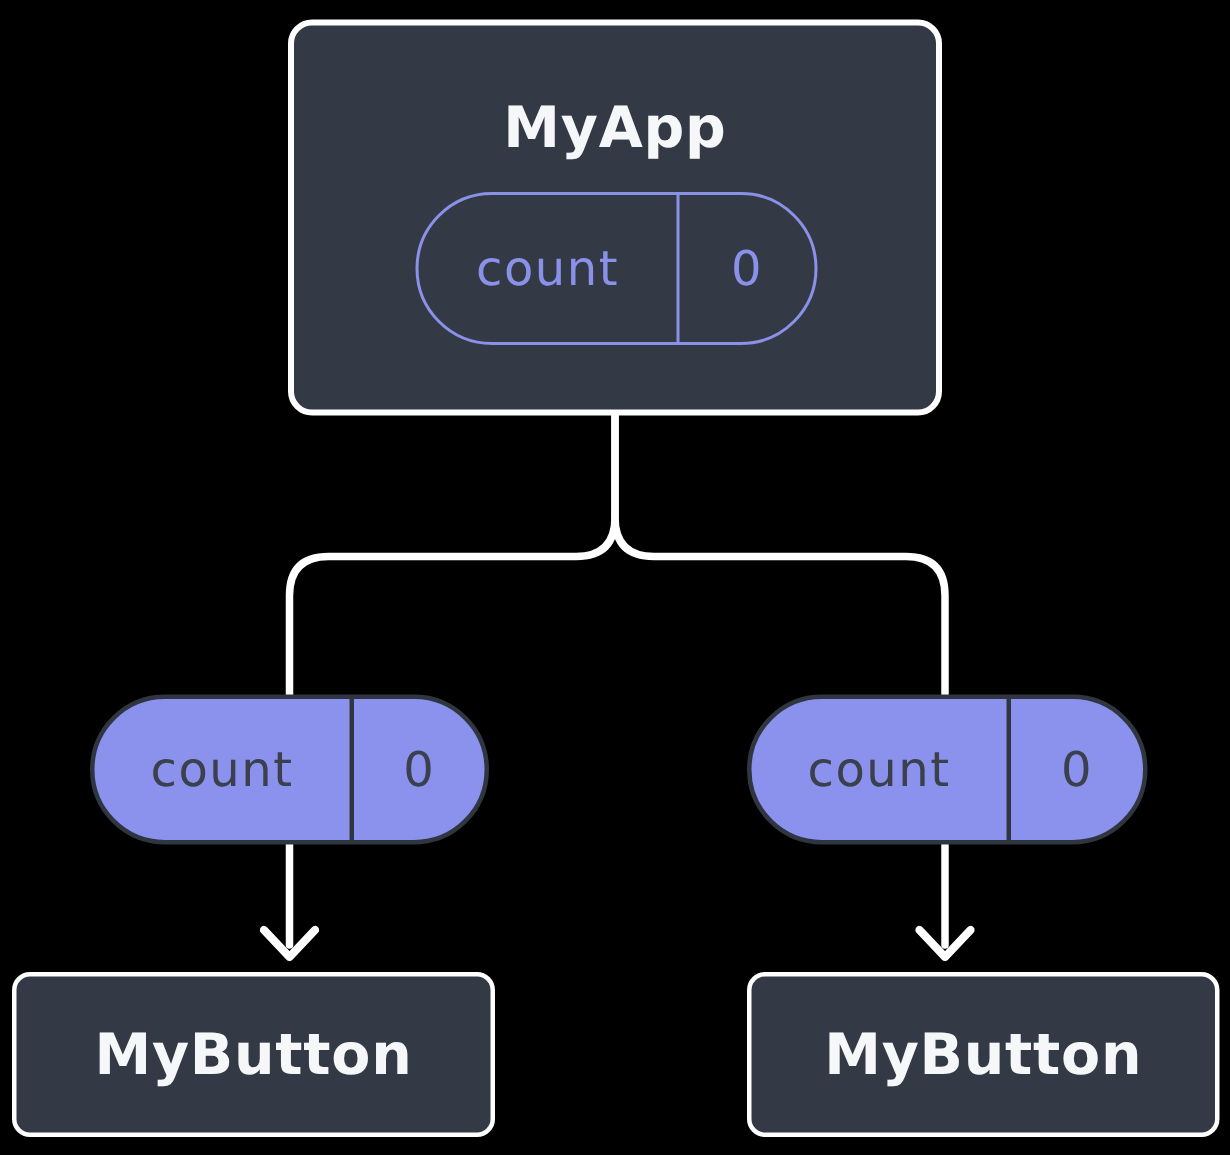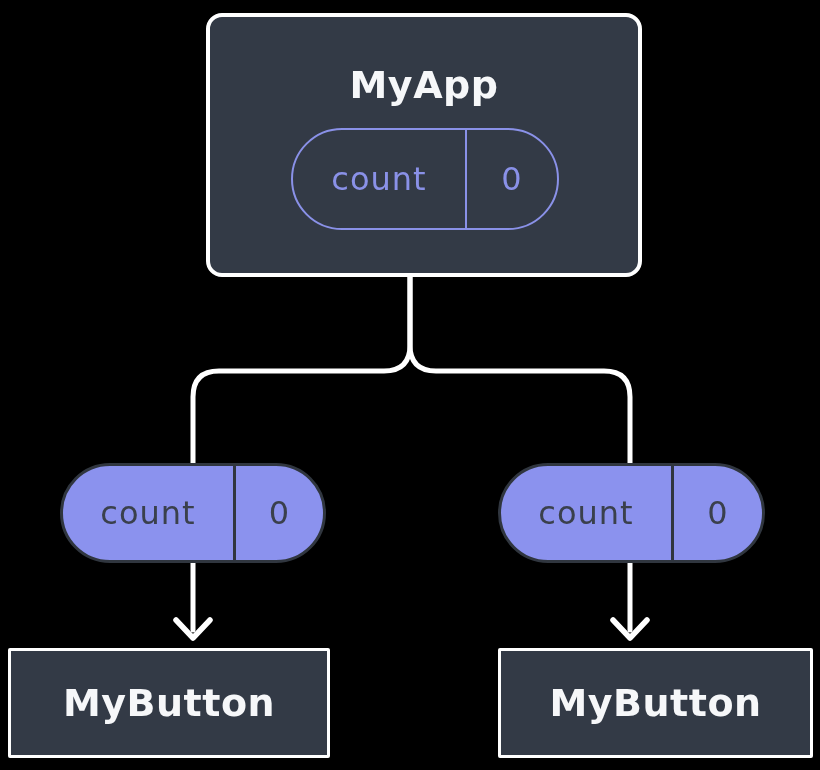--- a/index.html
+++ b/index.html
@@ -19,21 +19,21 @@
     width:820px;height:770px;
     background:var(--canvas-bg);
     overflow:hidden;
     font-family:"DejaVu Sans","Liberation Sans",sans-serif;
   }
   .connector-svg{position:absolute;left:0;top:0;z-index:1;}
   .connector-svg path{fill:none;stroke:var(--connector);}
   .node{position:absolute;z-index:2;box-sizing:border-box;}
 
   .parent-card{
-    left:206px;top:13px;width:436px;height:264px;
+    left:192px;top:13px;width:436px;height:264px;
     background:var(--card-bg);
     border:4px solid var(--card-border);
     border-radius:16px;
   }
   .card-title{
     position:absolute;left:0;top:46px;width:100%;
     text-align:center;
     color:var(--title-text);
     font-size:38px;font-weight:700;
     line-height:44px;
@@ -67,21 +67,21 @@
   }
   .pill-filled .cell-name{flex:0 0 170px;}
   .pill-filled .cell-value{flex:1 1 auto;border-left:3px solid var(--dark-stroke);}
   .pill-left{left:60px;top:463px;}
   .pill-right{left:498px;top:463px;width:267px;}
 
   .child-card{
     top:648px;height:110px;
     background:var(--card-bg);
     border:3.5px solid var(--card-border);
-    border-radius:2px;
+    border-radius:12px;
     display:flex;align-items:center;justify-content:center;
   }
   .child-card .child-title{
     color:var(--title-text);
     font-size:38px;font-weight:700;
     letter-spacing:0.5px;
   }
   .child-left{left:8px;width:322px;}
   .child-right{left:498px;width:315px;}
 </style>

